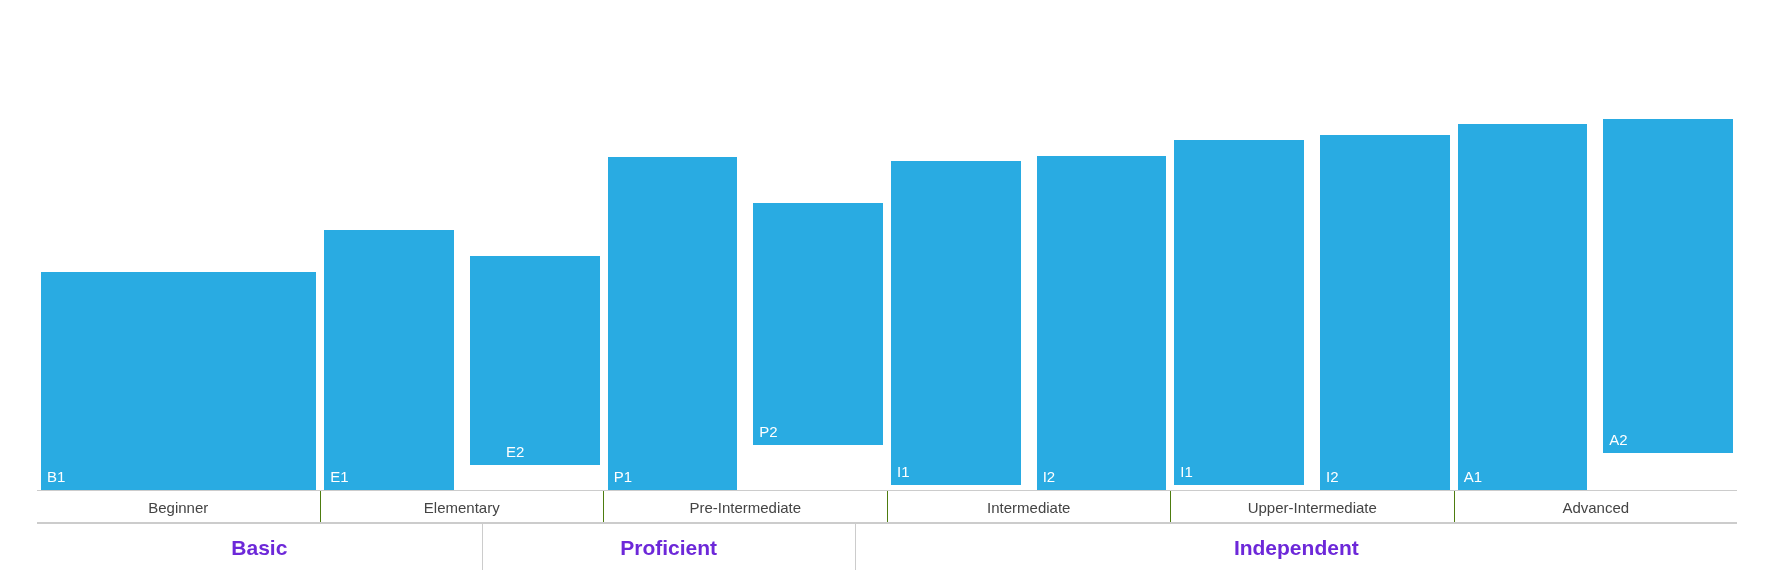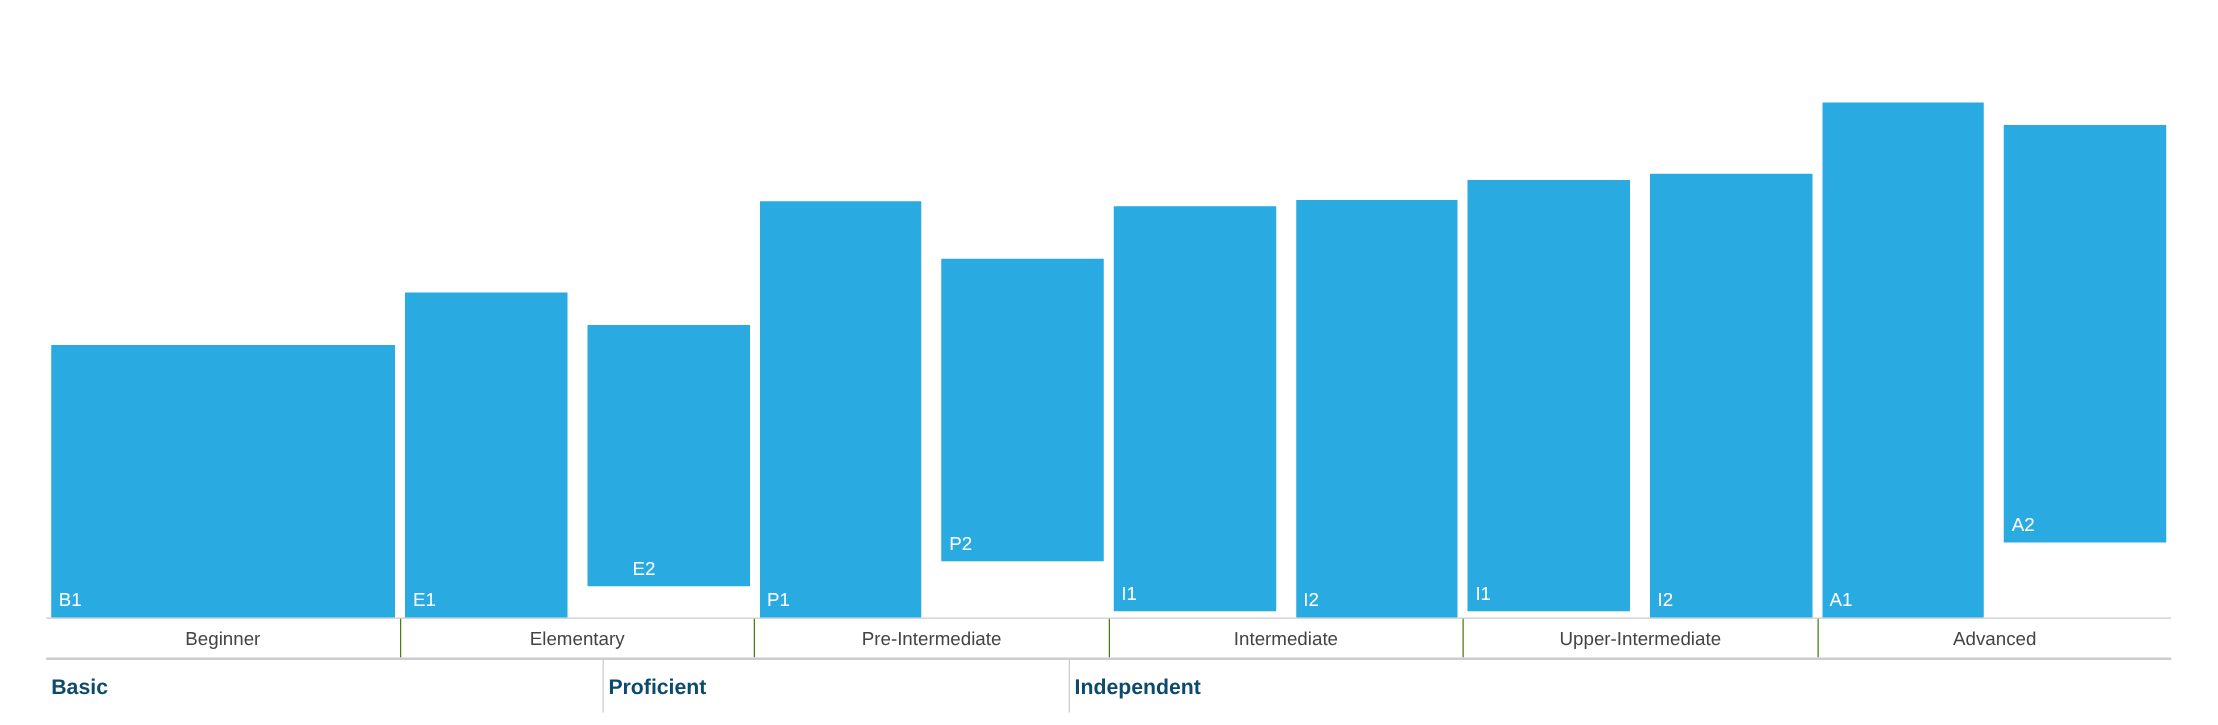--- a/index.html
+++ b/index.html
@@ -77,23 +77,24 @@
     }
     .level-cell:last-child {
       border-right: none;
     }
     .category-row {
       display: flex;
       width: 100%;
       border-top: 2px solid #cccccc;
     }
     .category-cell {
+      text-align: center;
       padding: 12px 4px 10px 4px;
-      font-size: 17px;
-      color: #0c4a6e;
+      font-size: 21px;
+      color: #6d28d9;
       font-weight: 700;
       border-right: 1px solid #cccccc;
     }
     .category-cell:last-child {
       border-right: none;
     }
     .cat-basic { flex: 3; }
     .cat-independent { flex: 6; }
     .cat-proficient { flex: 2.5; }
   </style>
@@ -163,21 +164,21 @@
           <div class="bar-col">
             <div class="bar" style="height: 355px;">
               <span class="bar-label">I2</span>
             </div>
           </div>
         </div>
       </div>
       <div class="group">
         <div class="group-bars">
           <div class="bar-col">
-            <div class="bar" style="height: 412px; margin-top: 43px;">
+            <div class="bar" style="height: 366px; margin-top: 43px;">
               <span class="bar-label">A1</span>
             </div>
           </div>
           <div class="bar-col">
             <div class="bar" style="height: 334px;">
               <span class="bar-label">A2</span>
             </div>
           </div>
         </div>
       </div>

